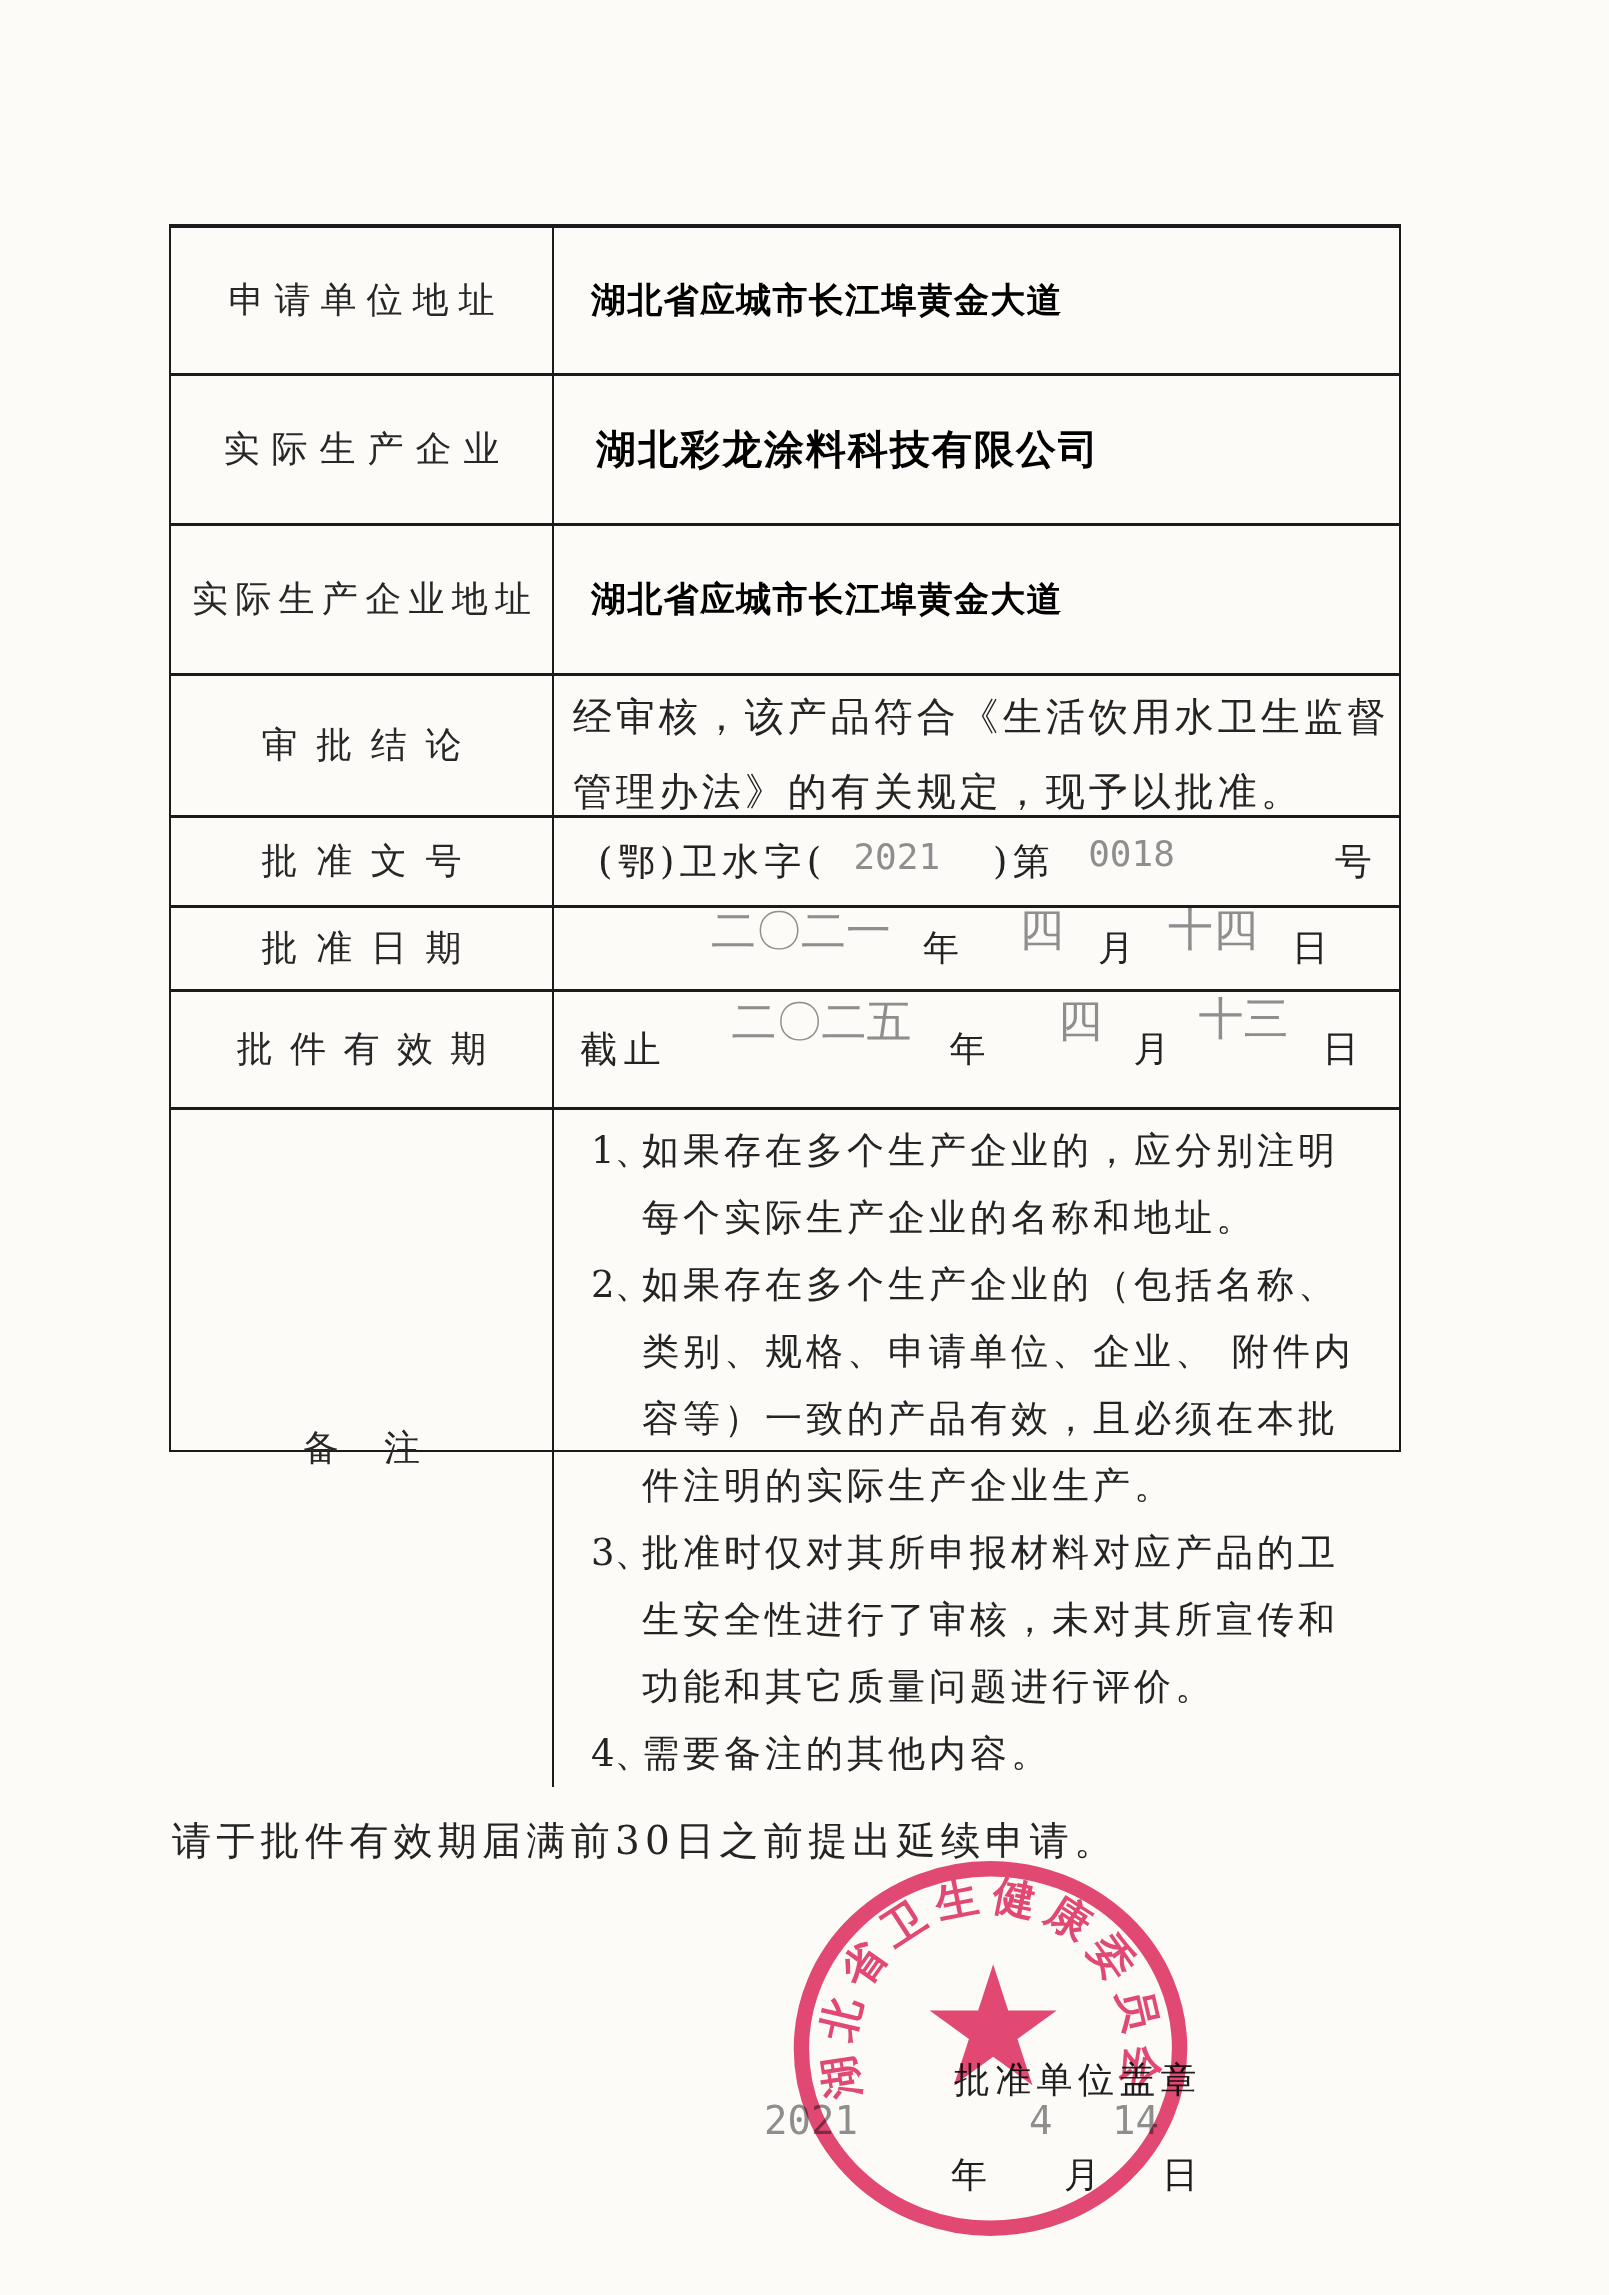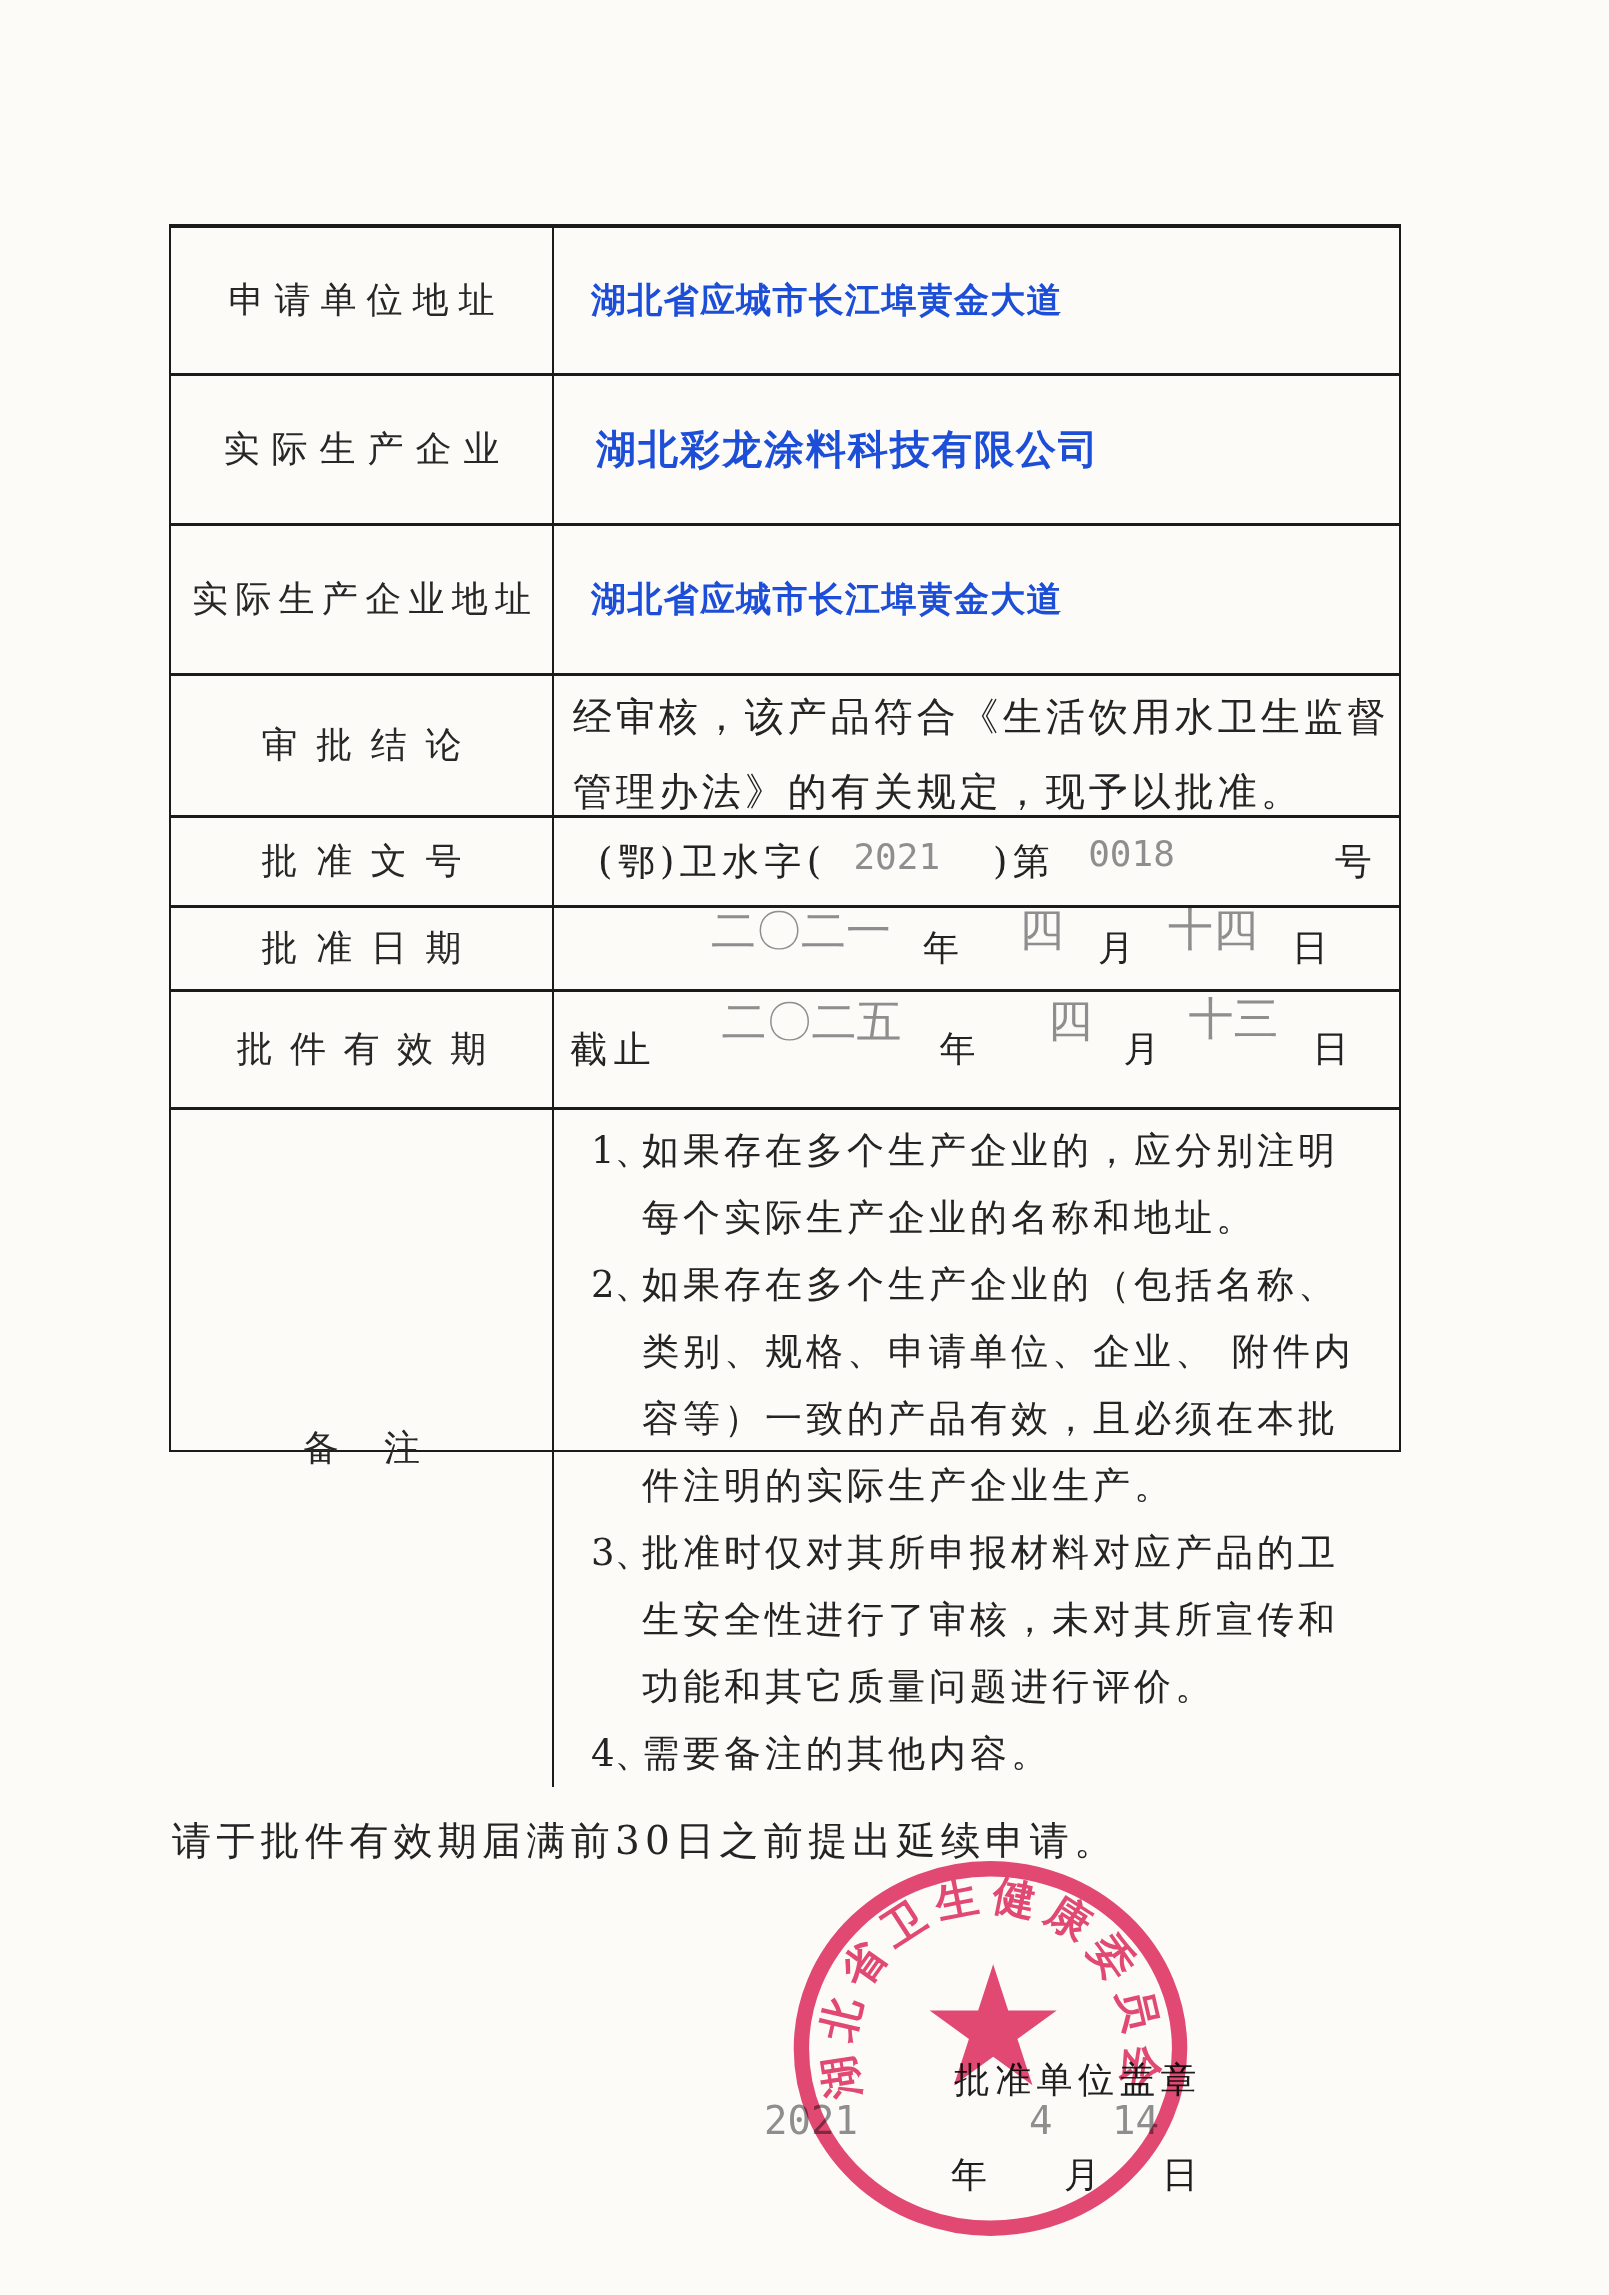--- a/index.html
+++ b/index.html
@@ -30,21 +30,21 @@
   .ls18{letter-spacing:12px;margin-right:-12px;}
   .ls11{letter-spacing:7.3px;margin-right:-7.3px;}
   .ls28{letter-spacing:18.7px;margin-right:-18.7px;}
   .ls26{letter-spacing:17.4px;margin-right:-17.4px;}
   .ls25{letter-spacing:16.7px;margin-right:-16.7px;}
   
   .vcell{position:relative;}
   .v-fill{display:flex;align-items:center;}
   .machine{
     font-family:"DejaVu Sans", sans-serif;font-weight:700;
-    color:#1d4ed8;letter-spacing:1.3px;white-space:nowrap;
+    color:#000000;letter-spacing:1.3px;white-space:nowrap;
   }
   .v-addr{font-size:35px;padding-left:37px;}
   .v-comp{font-size:40px;padding-left:42px;letter-spacing:2px;}
   .v-concl{padding:2.7px 0 0 18.7px;font-size:39px;letter-spacing:4px;line-height:75px;white-space:nowrap;}
   .inkline{color:#242424;}
   .gray{
     font-family:"DejaVu Sans", sans-serif;font-weight:400;
     color:#8e8e8e;white-space:nowrap;
   }
   .graynum{font-family:"DejaVu Sans Mono", monospace;color:#8e8e8e;}
@@ -131,21 +131,21 @@
       <span class="gray cjkgray" style="margin-left:60px;top:-18.7px;">四</span>
       <span style="margin-left:34px;">月</span>
       <span class="gray cjkgray" style="margin-left:34px;top:-18.7px;">十四</span>
       <span style="margin-left:34px;">日</span>
     </div>
 
     <div class="cell lcell bt">
       <span class="lbl ls26">批件有效期</span>
     </div>
     <div class="cell vcell bt v-date">
-      <span style="margin-left:16px;font-size:37px;letter-spacing:6.7px;">截止</span>
+      <span style="margin-left:26px;font-size:37px;letter-spacing:6.7px;">截止</span>
       <span class="gray cjkgray" style="margin-left:64px;top:-28px;">二〇二五</span>
       <span style="margin-left:38px;">年</span>
       <span class="gray cjkgray" style="margin-left:72px;top:-29px;">四</span>
       <span style="margin-left:31px;">月</span>
       <span class="gray cjkgray" style="margin-left:29px;top:-31px;">十三</span>
       <span style="margin-left:34px;">日</span>
     </div>
 
     <div class="cell lcell bt">
       <span class="lbl ls25">备 注</span>

